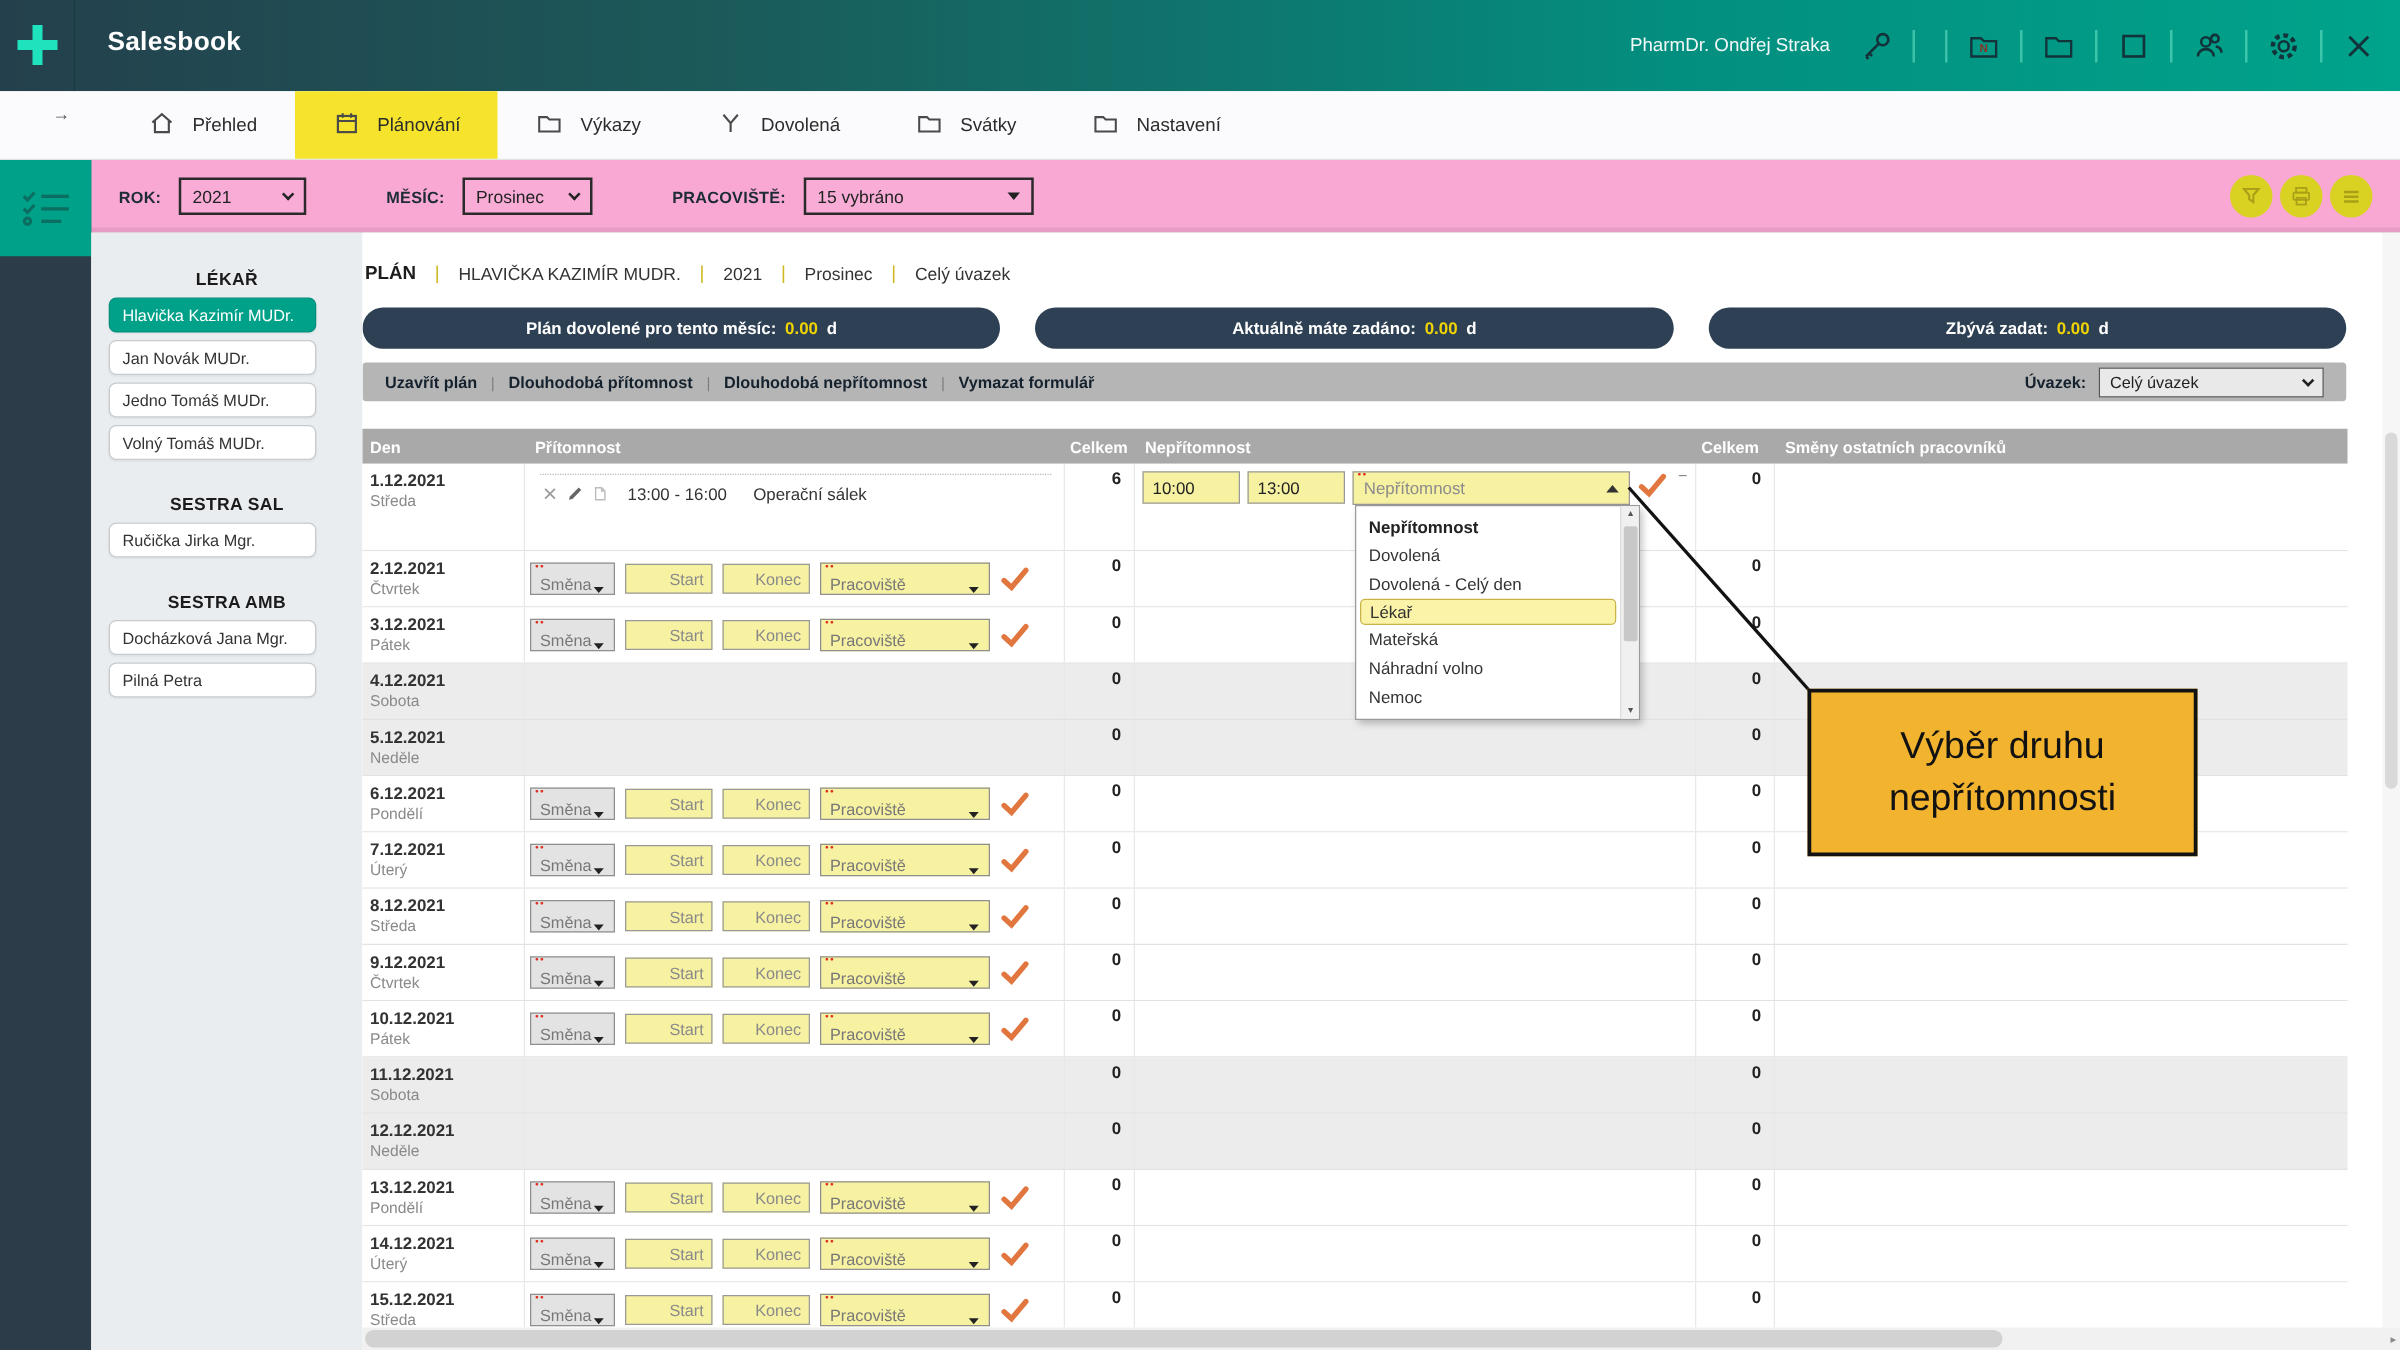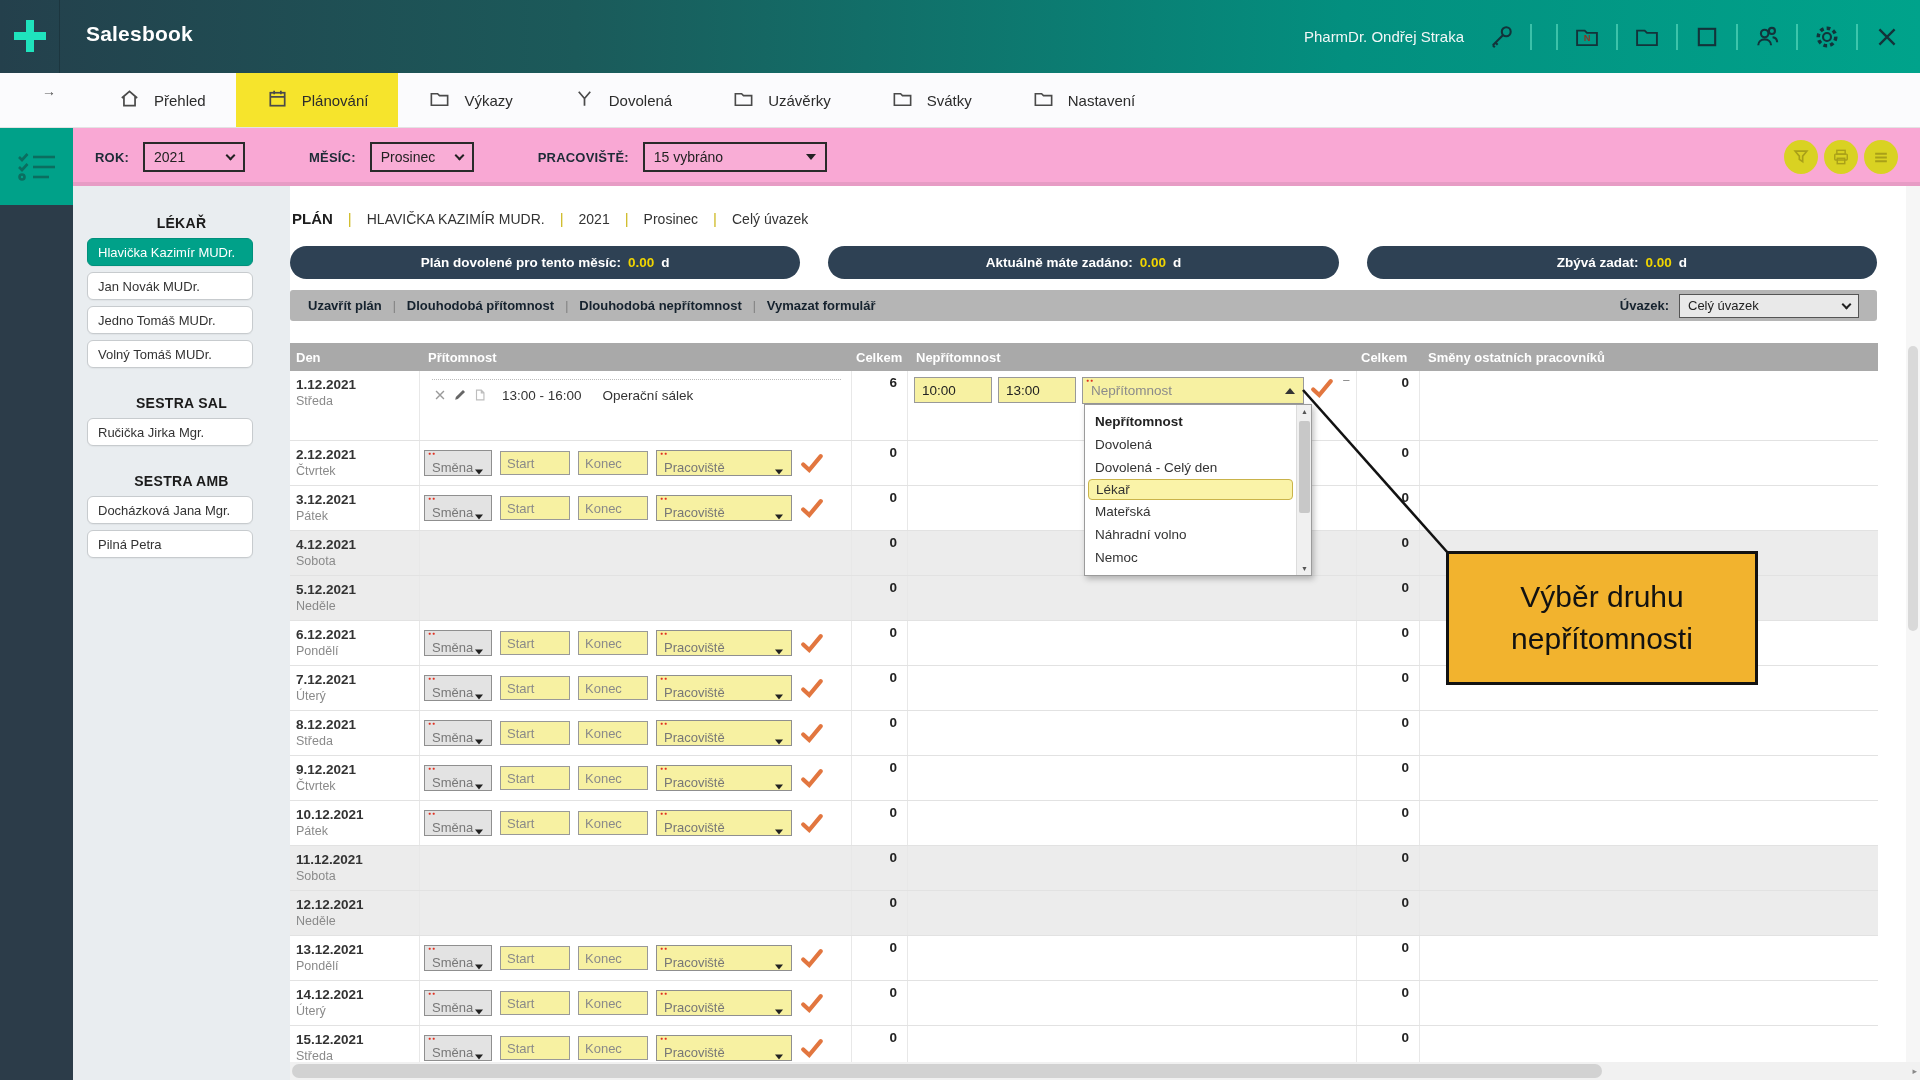--- a/index.html
+++ b/index.html
@@ -94,21 +94,21 @@
   .den-day{font-size:12.5px;color:#8a8a8a;line-height:16px;}
   .cell-total{text-align:right;padding:4px 10px 0 0;font-size:13.5px;font-weight:bold;color:#222;}
   .cell-form{display:flex;align-items:center;gap:8px;padding-left:4px;}
   .rsel{position:relative;height:26px;border:1px solid #8f8f8f;display:flex;align-items:flex-end;
     justify-content:space-between;padding:0 7px;font-size:13px;color:#777;cursor:pointer;}
   .rsel .tri-down{transform:scale(.8);}
   .rsel.gray{width:68px;background:#e3e3e3;}
   .rsel.yellow{width:136px;background:#f7f1a2;}
   .req-dots{position:absolute;left:3px;top:0;font-size:5px;color:#e03020;letter-spacing:1px;line-height:5px;}
   .rinput{height:24px;width:70px;background:#f7f1a2;border:1px solid #999;font-size:13px;color:#222;
-    padding:0 6px;font-family:"Liberation Sans",sans-serif;}
+    padding:0 6px;font-family:"Liberation Sans",sans-serif;text-align:right;}
   .rinput::placeholder{color:#8a8a8a;opacity:1;}
   .rcheck{width:24px;height:22px;}
   
   .entries{padding:6px 10px 0 12px;}
   .entry{display:flex;align-items:center;gap:7px;height:26px;}
   .entry-icons{display:flex;align-items:center;gap:5px;}
   .eicon{width:15px;height:15px;display:flex;align-items:center;justify-content:center;cursor:pointer;color:#9a9a9a;}
   .eicon svg{width:14px;height:14px;}
   .entry-time{font-size:13.5px;color:#333;margin-left:8px;white-space:nowrap;}
   .entry-place{font-size:13.5px;color:#333;margin-left:14px;white-space:nowrap;}
@@ -235,26 +235,20 @@
         <div class="tab">
           <span><svg viewBox="0 0 24 24" fill="none" stroke="currentColor" stroke-width="1.8">
               <path d="M6 5 L12 12 L18 5 M12 12 V19.5"></path>
             </svg></span>
           <span>Dovolená</span>
         </div>
         <div class="tab">
           <span><svg viewBox="0 0 24 24">
               <path d="M3.5 7 h6.5 l2 2 h8.5 v10 h-17 z" fill="none" stroke="currentColor" stroke-width="1.7"></path>
             </svg></span>
-          <span>Uzávěrky</span>
-        </div>
-        <div class="tab">
-          <span><svg viewBox="0 0 24 24">
-              <path d="M3.5 7 h6.5 l2 2 h8.5 v10 h-17 z" fill="none" stroke="currentColor" stroke-width="1.7"></path>
-            </svg></span>
           <span>Svátky</span>
         </div>
         <div class="tab">
           <span><svg viewBox="0 0 24 24">
               <path d="M3.5 7 h6.5 l2 2 h8.5 v10 h-17 z" fill="none" stroke="currentColor" stroke-width="1.7"></path>
             </svg></span>
           <span>Nastavení</span>
         </div>
       </div>
   </div>

